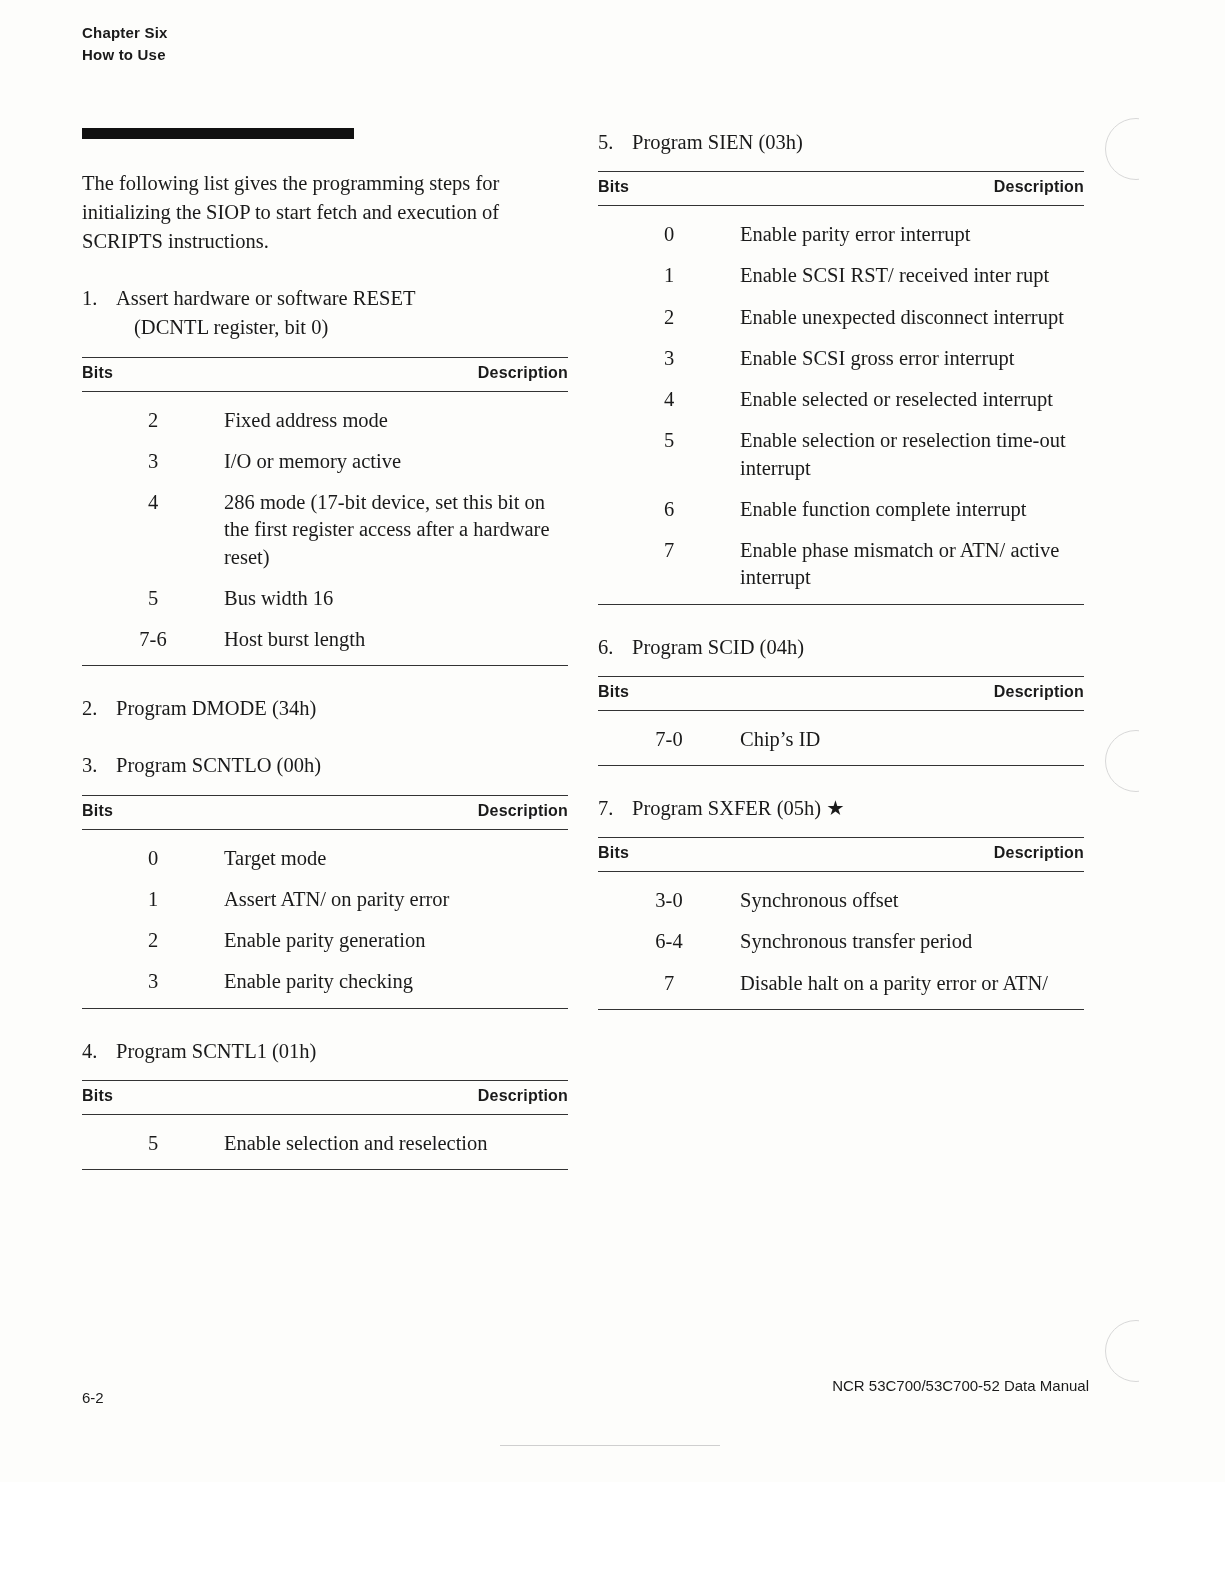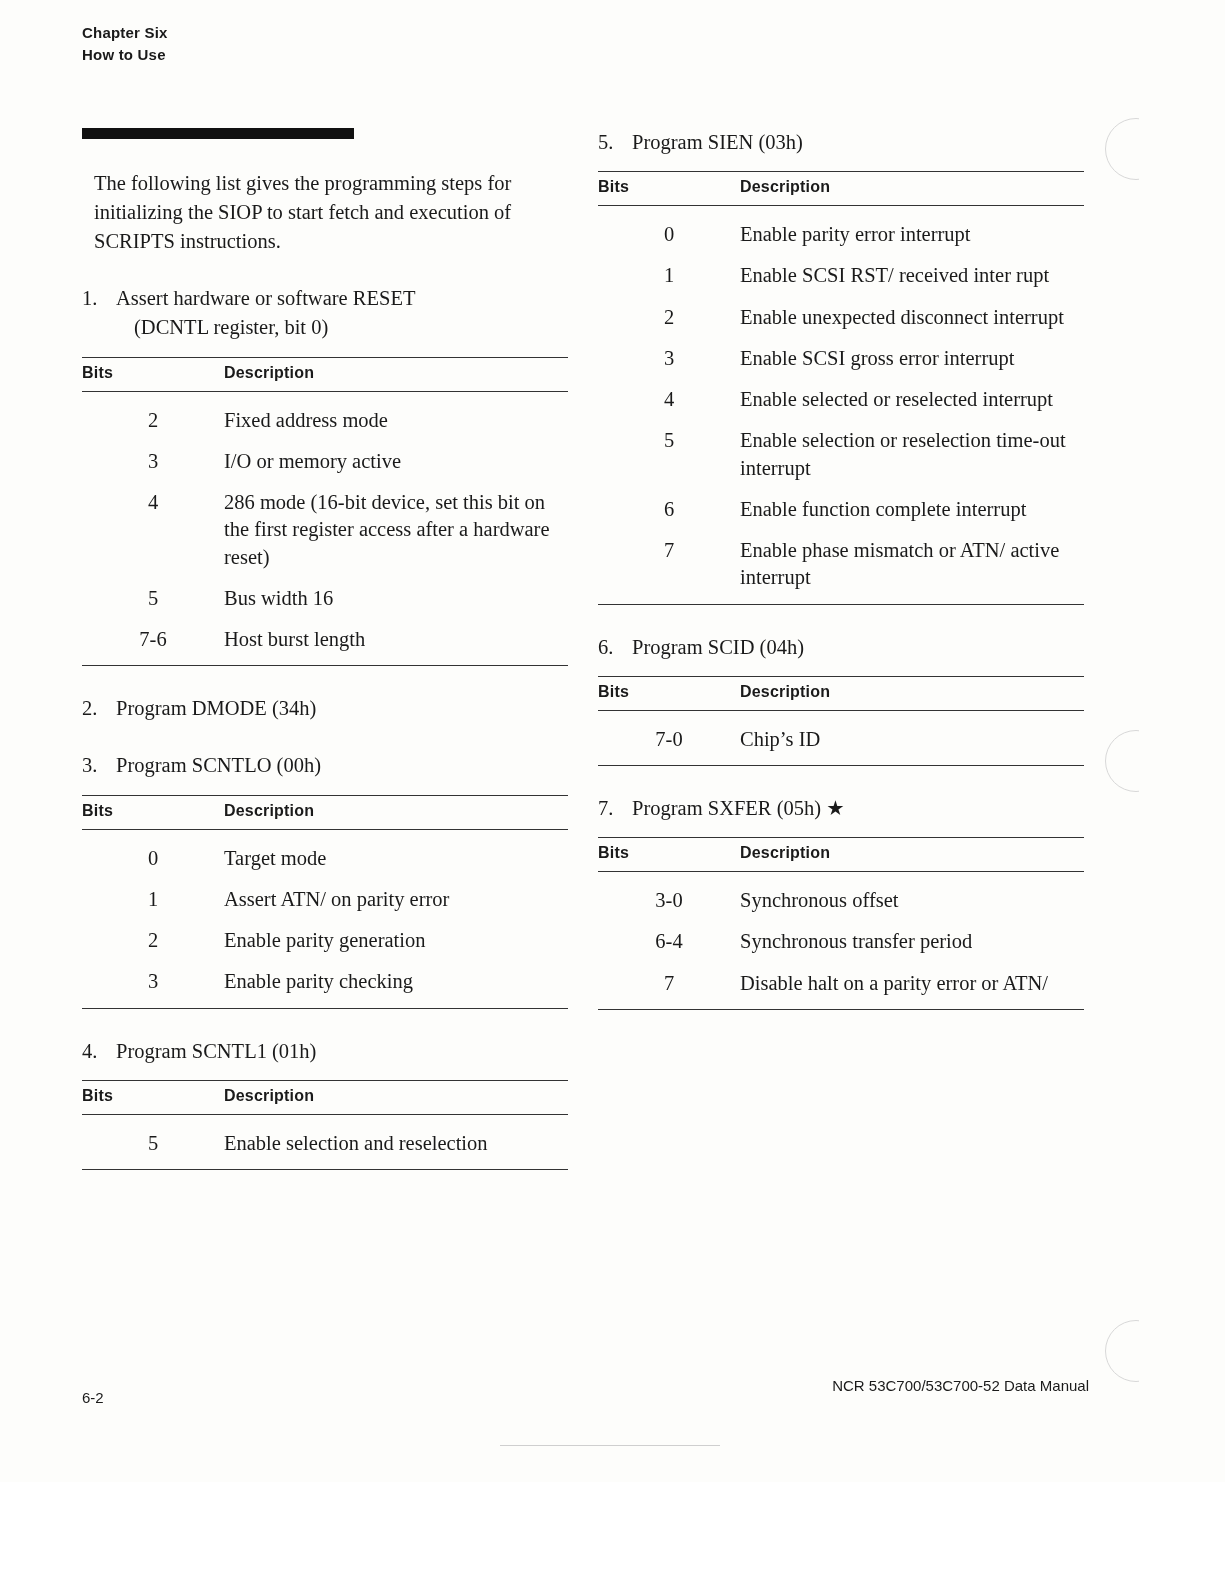--- a/index.html
+++ b/index.html
@@ -54,21 +54,20 @@
     font-size: 27px;
     line-height: 1.22;
     font-weight: normal;
     letter-spacing: 0.2px;
   }
 
   .intro {
     font-size: 20.5px;
     line-height: 1.42;
     margin-top: 30px;
-    margin-left: 12px;
   }
 
   
   .step {
     display: block;
     position: relative;
     font-size: 20.5px;
     line-height: 1.42;
     padding-left: 34px;
     margin-top: 28px;
@@ -96,20 +95,21 @@
     padding: 0;
   }
   table.bits thead th {
     font-family: "Liberation Sans", sans-serif;
     font-weight: bold;
     font-size: 16px;
     letter-spacing: 0.2px;
     padding: 6px 0 9px 0;
     border-top: 1.6px solid #333;
     border-bottom: 1.2px solid #333;
+    text-align: right;
   }
   table.bits tbody td {
     font-size: 20.5px;
     line-height: 1.33;
     padding: 11px 0 3px 0;
   }
   table.bits tbody tr:first-child td {
     padding-top: 15px;
   }
   table.bits tbody tr:last-child td {
@@ -203,21 +203,21 @@
         <tr>
           <td class="cell-bits">2</td>
           <td>Fixed address mode</td>
         </tr>
         <tr>
           <td class="cell-bits">3</td>
           <td>I/O or memory active</td>
         </tr>
         <tr>
           <td class="cell-bits">4</td>
-          <td>286 mode (16-bit device, set this bit on the first register access after a hardware reset)</td>
+          <td>286 mode (17-bit device, set this bit on the first register access after a hardware reset)</td>
         </tr>
         <tr>
           <td class="cell-bits">5</td>
           <td>Bus width 16</td>
         </tr>
         <tr>
           <td class="cell-bits b-bottom">7-6</td>
           <td class="b-bottom">Host burst length</td>
         </tr>
       </tbody>

